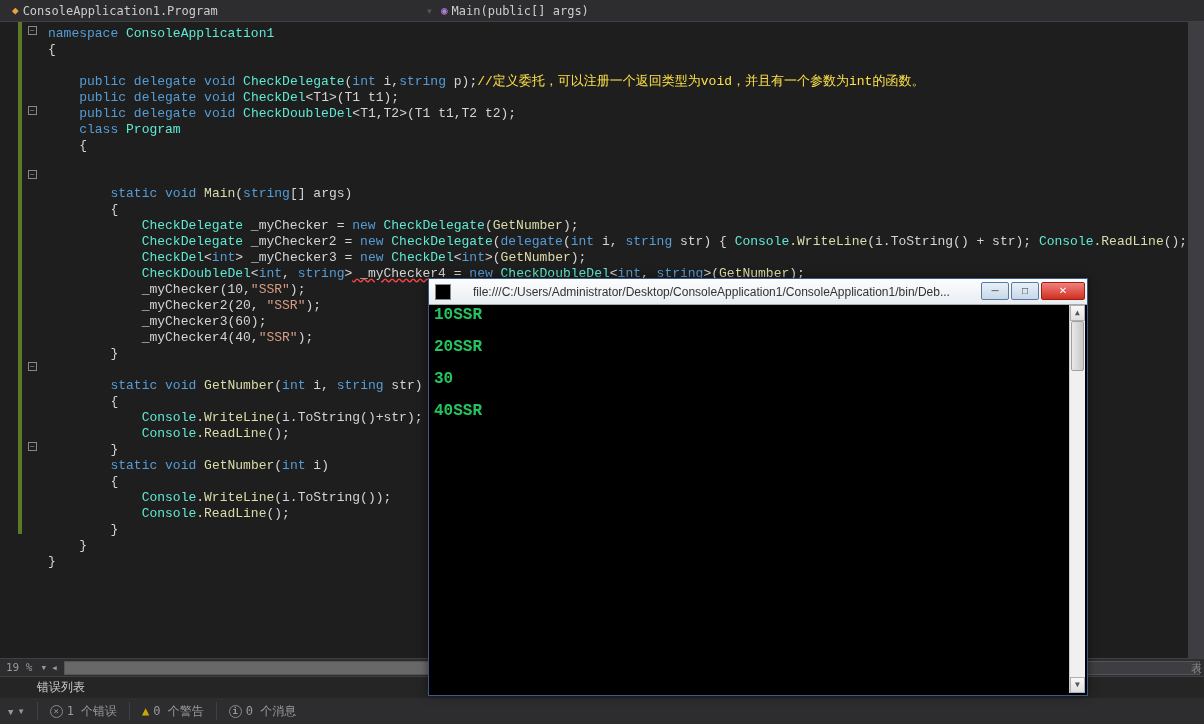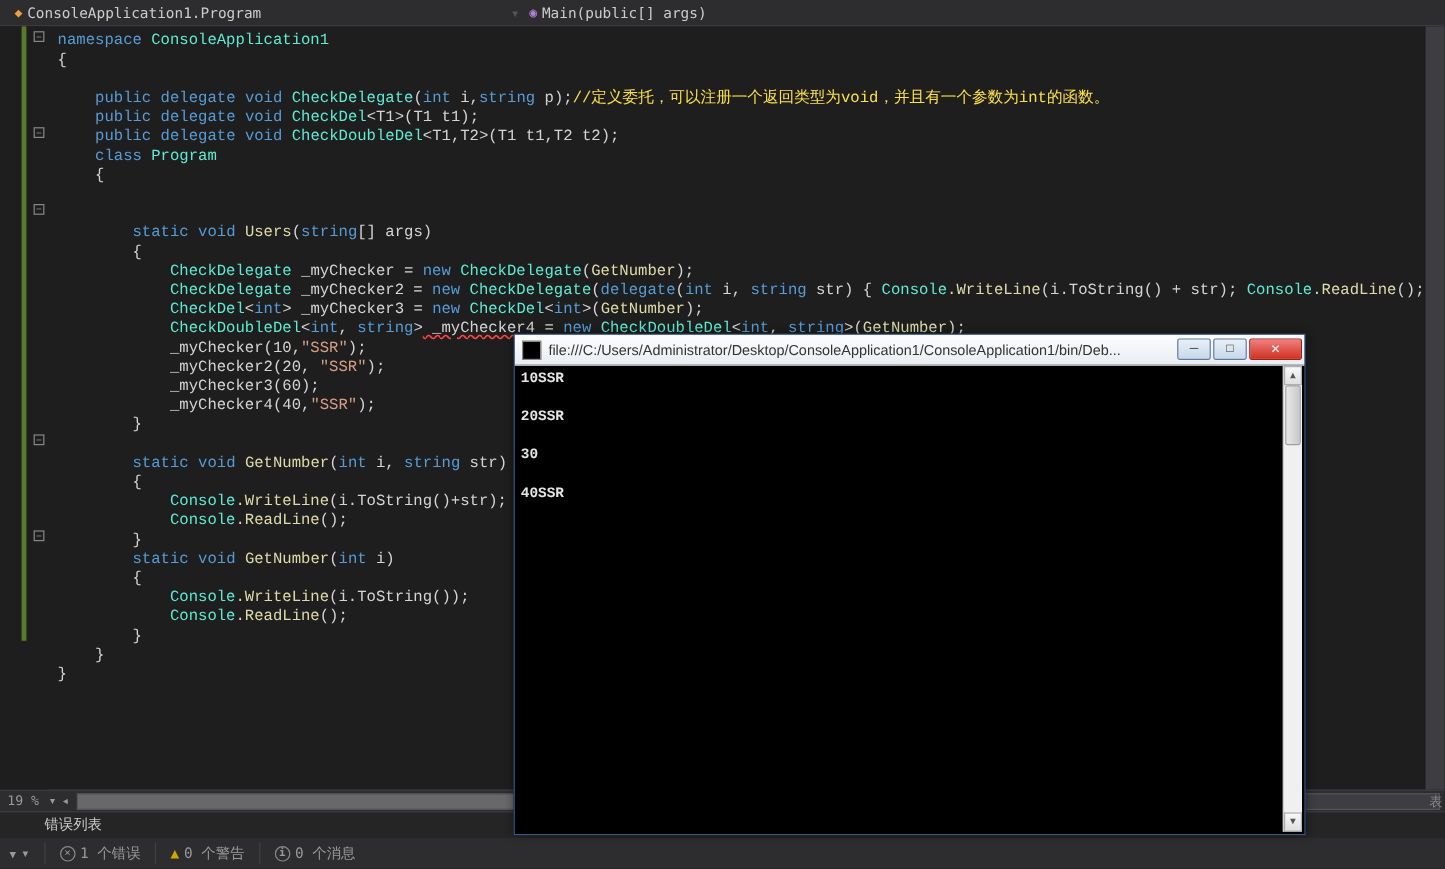--- a/index.html
+++ b/index.html
@@ -158,20 +158,21 @@
 }
 .console-titlebar {
   height: 26px;
   background: linear-gradient(#fdfdfd, #e8edf3);
   display: flex;
   align-items: center;
   font-family: "Segoe UI", Tahoma, sans-serif;
   font-size: 12px;
   color: #333;
   border-bottom: 1px solid #aaa;
+  gap: 16px;
 }
 .console-icon {
   width: 16px; height: 16px; margin: 0 6px;
   background: #000; border: 1px solid #888;
 }
 .console-title { flex: 1; overflow: hidden; text-overflow: ellipsis; white-space: nowrap; }
 .win-btns { display: flex; height: 20px; margin-right: 2px; }
 .win-btn {
   width: 28px;
   height: 18px;
@@ -191,23 +192,23 @@
   border-color: #a02010;
   width: 44px;
 }
 .console-body {
   position: absolute;
   top: 26px;
   left: 3px;
   right: 18px;
   bottom: 3px;
   background: #000;
-  color: #e5e5e5;
+  color: #22c55e;
   font-family: "SimSun", "Courier New", monospace;
-  font-size: 12px;
+  font-size: 16px;
   font-weight: bold;
   padding: 2px 2px;
   line-height: 16px;
   white-space: pre;
 }
 .console-scrollbar {
   position: absolute;
   right: 2px;
   top: 26px;
   bottom: 2px;
@@ -293,21 +294,21 @@
   <div class="code-content"><span class="kw">namespace</span><span class="type"> ConsoleApplication1</span>
 <span>{</span>
 
     <span class="kw">public</span> <span class="kw">delegate</span> <span class="kw">void</span> <span class="type">CheckDelegate</span>(<span class="kw">int</span><span> i,</span><span class="kw">string</span><span> p</span><span>);</span><span class="com">//定义委托，可以注册一个返回类型为void，并且有一个参数为int的函数。</span>
     <span class="kw">public</span> <span class="kw">delegate</span> <span class="kw">void</span> <span class="type">CheckDel</span><span>&lt;T1&gt;</span><span>(T1 t1);</span>
     <span class="kw">public</span> <span class="kw">delegate</span> <span class="kw">void</span> <span class="type">CheckDoubleDel</span><span>&lt;T1,T2&gt;</span><span>(T1 t1,T2 t2);</span>
     <span class="kw">class</span> <span class="type">Program</span>
     <span>{</span>
 
 
-        <span class="kw">static</span> <span class="kw">void</span> <span class="fn">Users</span>(<span class="kw">string</span><span>[]</span><span> args</span>)
+        <span class="kw">static</span> <span class="kw">void</span> <span class="fn">Main</span>(<span class="kw">string</span><span>[]</span><span> args</span>)
         <span>{</span>
             <span class="type">CheckDelegate</span><span> _myChecker = </span><span class="kw">new</span><span class="type"> CheckDelegate</span>(<span class="fn">GetNumber</span>);
             <span class="type">CheckDelegate</span><span> _myChecker2 = </span><span class="kw">new</span><span class="type"> CheckDelegate</span>(<span class="kw">delegate</span>(<span class="kw">int</span><span> i, </span><span class="kw">string</span><span> str</span><span>) { </span><span class="type">Console</span><span class="fn">.WriteLine</span><span>(i.ToString</span><span>() + str); </span><span class="type">Console</span><span class="fn">.ReadLine</span><span>(); });</span>
             <span class="type">CheckDel</span><span>&lt;</span><span class="kw">int</span><span>&gt;</span><span> _myChecker3 = </span><span class="kw">new</span><span class="type"> CheckDel</span><span>&lt;</span><span class="kw">int</span><span>&gt;</span>(<span class="fn">GetNumber</span>);
             <span class="type">CheckDoubleDel</span><span>&lt;</span><span class="kw">int</span><span>, </span><span class="kw">string</span><span>&gt;</span><span class="underline-err"> _myChecker4</span><span> = </span><span class="kw">new</span><span class="type"> CheckDoubleDel</span><span>&lt;</span><span class="kw">int</span><span>, </span><span class="kw">string</span><span>&gt;</span>(<span class="fn">GetNumber</span>);
             <span>_myChecker(10,</span><span class="str">"SSR"</span><span>);</span>
             <span>_myChecker2(20, </span><span class="str">"SSR"</span><span>);</span>
             <span>_myChecker3(60);</span>
             <span>_myChecker4(40,</span><span class="str">"SSR"</span><span>);</span>
         <span>}</span>

